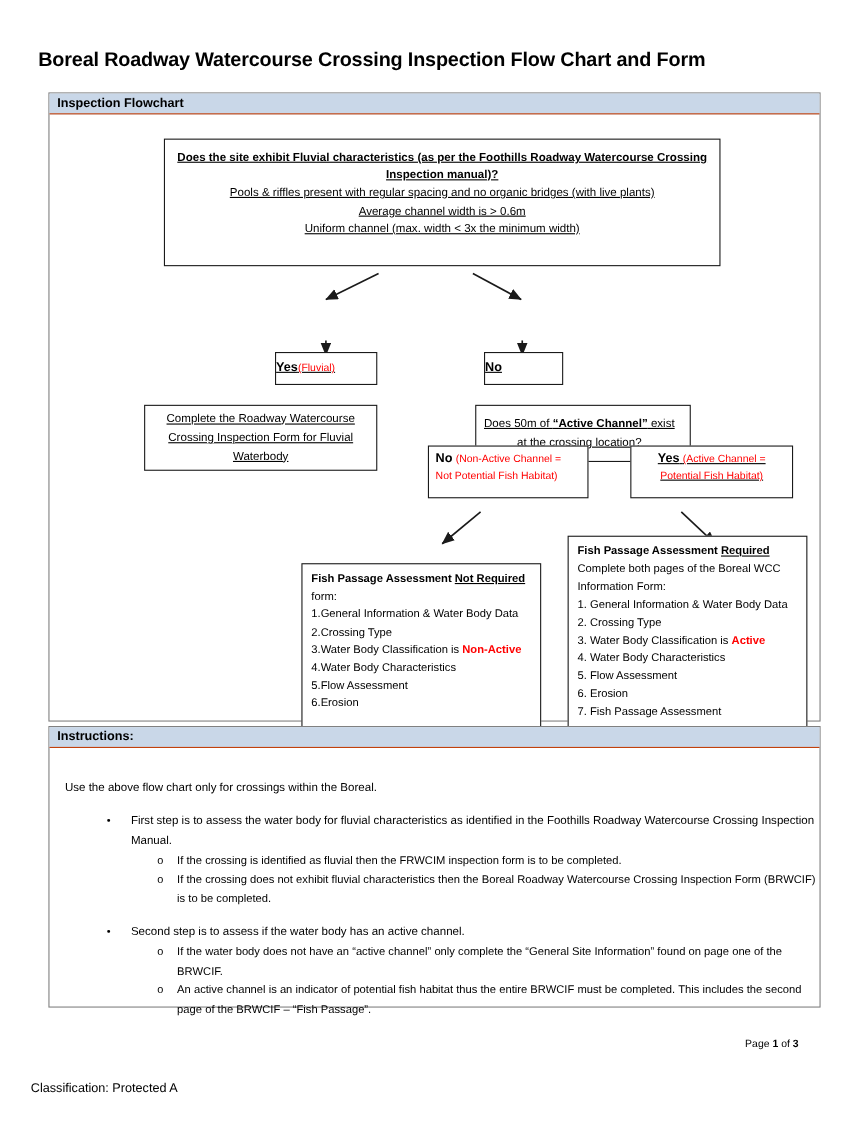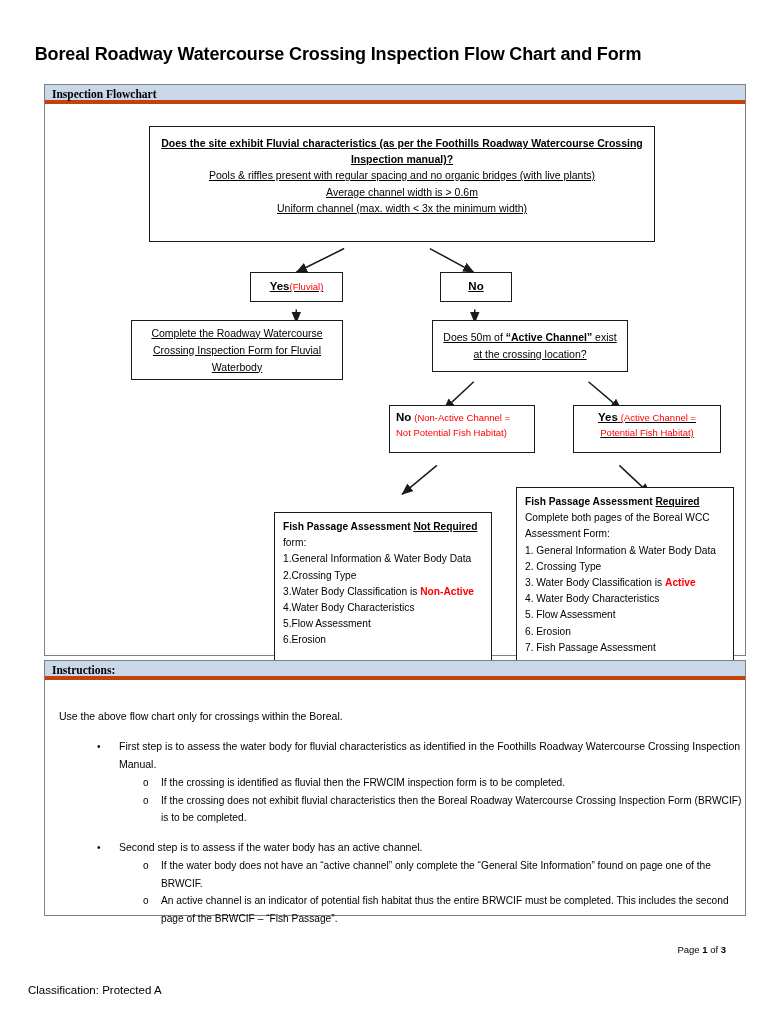--- a/index.html
+++ b/index.html
@@ -23,46 +23,45 @@
 
   
   .section{
     position:absolute;
     border:1px solid #808080;
     box-sizing:border-box;
     background:#ffffff;
   }
   .section-head{
     background:#c9d7e8;
-    border-bottom:4px solid #c2410c;
+    border-bottom:1px solid #c2410c;
     box-sizing:border-box;
     font-size:11.5px;font-weight:bold;
     padding:3px 16px 3px 7px;
     height:19px;
     line-height:13px;
-    font-family:Liberation Serif, serif;
   }
 
   #flow-section{left:44px;top:84px;width:702px;height:572px;}
   #instr-section{left:44px;top:660px;width:702px;height:256px;}
 
   .section-body{position:relative;width:100%;height:100%;}
 
   
   .fbox{
     position:absolute;
     border:1.4px solid #1a1a1a;
     box-sizing:border-box;
     background:#ffffff;
     font-size:10.5px;
     line-height:15.5px;
   }
   .fbox.center{text-align:center;text-decoration:underline;}
   .fbox .pad{padding:5px 7px;}
-  .fbox.vcenter{display:flex;align-items:center;justify-content:center;}
+  .fbox.vcenter{display:flex;align-items:center;margin-top:48px;}
 
   .b{font-weight:bold;}
   .red{color:#ff0000;}
   .u{text-decoration:underline;}
   .sm{font-size:9.5px;}
 
   
   #box-root{left:104px;top:22px;width:506px;height:116px;}
   #box-root .pad{padding:8px 10px;}
   #box-root .hdr{font-weight:bold;font-size:10.5px;line-height:16px;}
@@ -202,21 +201,21 @@
           <div>4.Water Body Characteristics</div>
           <div>5.Flow Assessment</div>
           <div>6.Erosion</div>
         </div>
       </div>
 
       <div class="fbox" id="box-detail-right">
         <div class="pad">
           <div class="d-title"><span>Fish Passage Assessment </span><span class="u">Required</span></div>
           <div>Complete both pages of the Boreal WCC</div>
-          <div>Assessment Form:</div>
+          <div>Information Form:</div>
           <div>1. General Information &amp; Water Body Data</div>
           <div>2. Crossing Type</div>
           <div><span>3. Water Body Classification is </span><span class="red b">Active</span></div>
           <div>4. Water Body Characteristics</div>
           <div>5. Flow Assessment</div>
           <div>6. Erosion</div>
           <div>7. Fish Passage Assessment</div>
         </div>
       </div>
 

